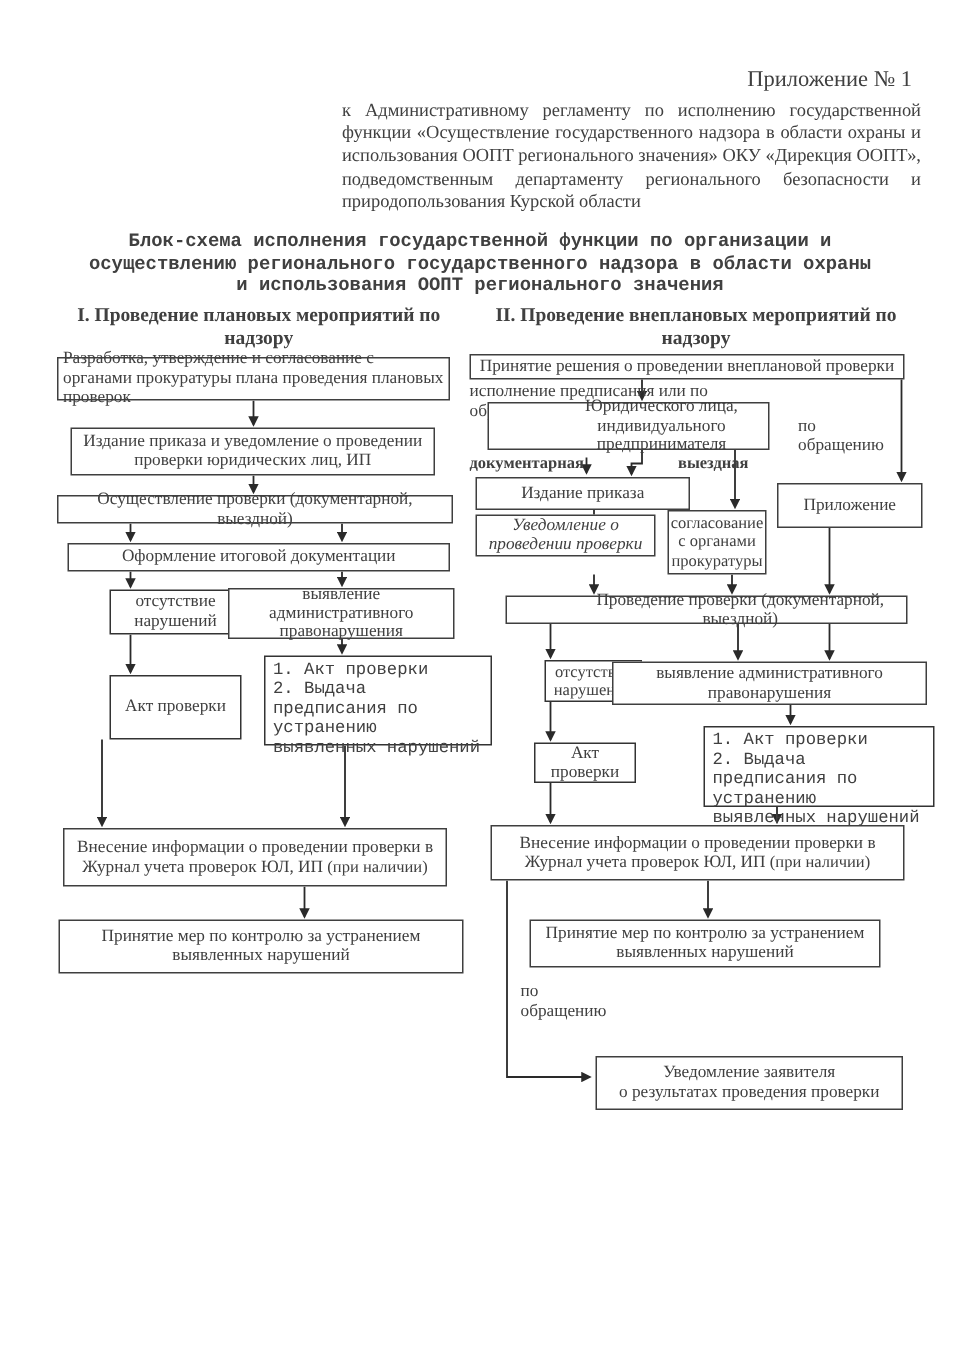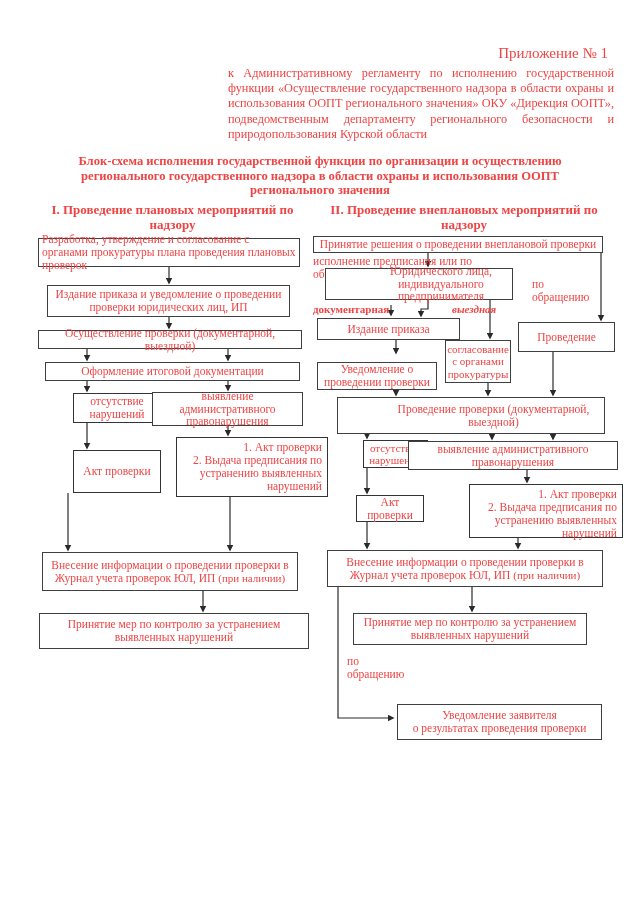--- a/index.html
+++ b/index.html
@@ -1,34 +1,34 @@
 <!DOCTYPE html>
 <html><head>
 <meta charset="utf-8">
 <style>
   html,body { margin:0; padding:0; background:#ffffff; }
   .page {
     position:relative; width:640px; height:905px; background:#ffffff;
-    font-family:"Liberation Serif", serif; color:#ef4444; overflow:hidden;
+    font-family:"Liberation Serif", serif; color:#404040; overflow:hidden;
   }
   .appendix-label { position:absolute; left:228px; top:45px; width:380px;
     text-align:right; font-size:15px; }
   .appendix-par { position:absolute; left:228px; top:66px; width:386px;
     font-size:12.3px; line-height:15.2px; text-align:justify; }
   .doc-title { position:absolute; left:55px; top:154px; width:530px;
-    text-align:center; font-weight:bold; font-size:12.6px; line-height:14.5px; }
+    text-align:center; font-weight:bold; font-size:12.6px; line-height:14.5px;font-family:Liberation Mono, monospace; }
   .col-header { position:absolute; text-align:center; font-weight:bold;
     font-size:13px; line-height:15px; }
   .box { position:absolute; box-sizing:border-box; background:#fff;
     border:1.4px solid #3f3f3f; display:flex; align-items:center;
     justify-content:center; text-align:center; font-size:11.5px;
     line-height:1.12; padding:1px 3px; }
   .box.thick { border-width:1.8px; border-color:#333;margin-left:26px; }
   .box.list { align-items:flex-start; justify-content:flex-start;
-    text-align:right; white-space:pre-line; padding:3px 5px; }
+    text-align:left; white-space:pre-line; padding:3px 5px;font-family:Liberation Mono, monospace; }
   .box.small { font-size:11px; }
   .pre { white-space:pre-line; }
   .lbl { position:absolute; font-size:11.5px; line-height:12.5px;
     white-space:pre-line; }
   .lbl.b { font-weight:bold; font-size:11px; }
   .note { font-size:11px; }
   svg.connectors { position:absolute; left:0; top:0; pointer-events:none; }
 </style>
 </head>
 <body>
@@ -95,26 +95,26 @@
   <div class="box" style="left:42px;top:552px;width:256px;height:39px;">
     <span><span>Внесение информации о проведении проверки в Журнал учета проверок ЮЛ, ИП</span> <span class="note">(при наличии)</span></span>
   </div>
   <div class="box" style="left:39px;top:613px;width:270px;height:36px;">Принятие мер по контролю за устранением выявленных нарушений</div>
 
   <div class="box" style="left:313px;top:236px;width:290px;height:17px;padding:0 2px;">Принятие решения о проведении внеплановой проверки</div>
   <div class="lbl" style="left:313px;top:255px;width:218px;">исполнение предписания или по обращению</div>
   <div class="box" style="left:325px;top:268px;width:188px;height:32px;padding-left:47px;">Юридического лица, индивидуального предпринимателя</div>
   <div class="lbl" style="left:532px;top:278px;width:72px;">по обращению</div>
   <div class="lbl b" style="left:313px;top:303px;width:80px;">документарная</div>
-  <div class="lbl b" style="left:452px;top:303px;width:44px;font-style:italic;">выездная</div>
+  <div class="lbl b" style="left:452px;top:303px;width:44px;">выездная</div>
   <div class="box" style="left:317px;top:318px;width:143px;height:22px;">Издание приказа</div>
-  <div class="box" style="left:518px;top:322px;width:97px;height:30px;">Проведение</div>
-  <div class="box" style="left:317px;top:362px;width:120px;height:28px;">Уведомление о проведении проверки</div>
+  <div class="box" style="left:518px;top:322px;width:97px;height:30px;">Приложение</div>
+  <div class="box" style="left:317px;top:343px;width:120px;height:28px;font-style:italic;">Уведомление о проведении проверки</div>
   <div class="box small" style="left:445px;top:340px;width:66px;height:43px;">согласование с органами прокуратуры</div>
-  <div class="box" style="left:337px;top:397px;width:268px;height:37px;padding-left:48px;">Проведение проверки (документарной, выездной)</div>
+  <div class="box" style="left:337px;top:397px;width:268px;height:19px;padding-left:48px;">Проведение проверки (документарной, выездной)</div>
   <div class="box thick" style="left:337px;top:440px;width:65px;height:28px;font-size:11px;">отсутствие нарушений</div>
   <div class="box" style="left:408px;top:441px;width:210px;height:29px;">выявление административного правонарушения</div>
   <div class="box thick" style="left:330px;top:495px;width:68px;height:27px;">Акт проверки</div>
   <div class="box thick list" style="left:443px;top:484px;width:154px;height:54px;">1. Акт проверки
 2. Выдача предписания по устранению выявленных нарушений</div>
   <div class="box" style="left:327px;top:550px;width:276px;height:37px;">
     <span><span>Внесение информации о проведении проверки в Журнал учета проверок ЮЛ, ИП</span> <span class="note">(при наличии)</span></span>
   </div>
   <div class="box" style="left:353px;top:613px;width:234px;height:32px;">Принятие мер по контролю за устранением выявленных нарушений</div>
   <div class="lbl" style="left:347px;top:655px;width:62px;">по

